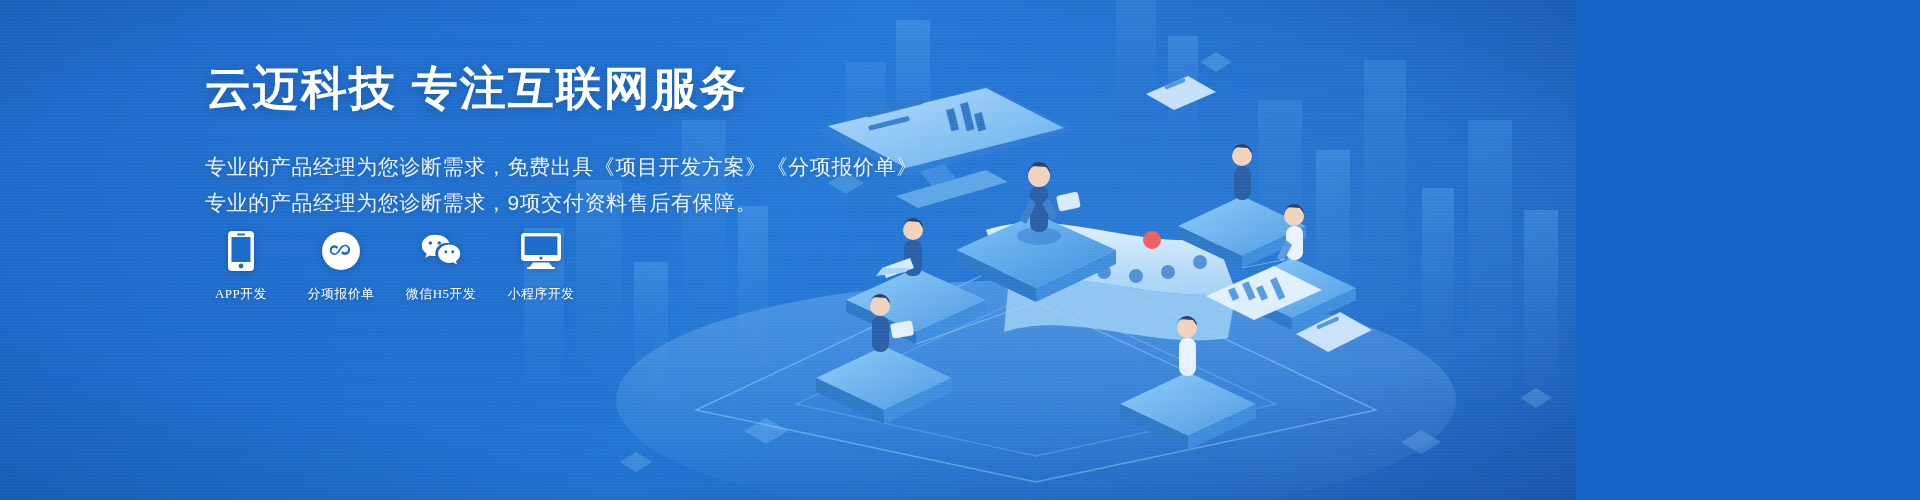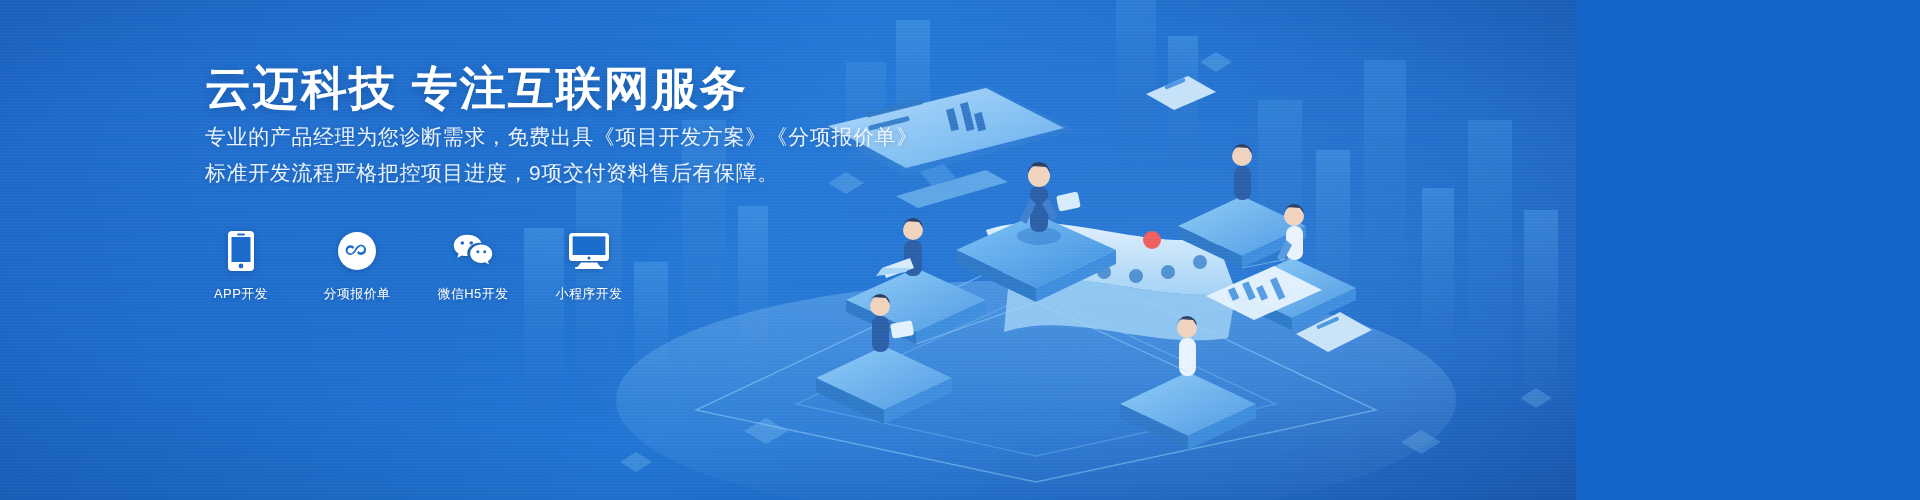--- a/index.html
+++ b/index.html
@@ -37,31 +37,31 @@
   .copy{
     position:absolute;left:205px;top:62px;width:740px;
   }
   .headline{
     font-size:46px;line-height:1.16;font-weight:700;color:#ffffff;
     letter-spacing:2px;
     text-shadow:0 2px 10px rgba(5,35,85,.30);
     white-space:nowrap;
   }
   .sub{
-    margin-top:4px;
+    margin-top:34px;
     font-size:21px;line-height:1.72;color:#eaf3ff;
     letter-spacing:.6px;font-weight:400;
     text-shadow:0 1px 5px rgba(5,35,85,.22);
   }
   .sub div{white-space:nowrap;}
 
   
   .services{
     position:absolute;left:205px;top:230px;
-    display:flex;align-items:flex-start;gap:44px;
+    display:flex;align-items:flex-start;gap:28px;font-family:Liberation Serif, serif;
   }
   .svc{
     width:72px;display:flex;flex-direction:column;align-items:center;gap:13px;
   }
   .svc .ico{
     width:40px;height:42px;display:flex;align-items:center;justify-content:center;
   }
   .svc .ico svg{display:block;filter:drop-shadow(0 1px 3px rgba(4,32,80,.3));}
   .svc .lbl{
     font-size:13px;color:#ffffff;white-space:nowrap;letter-spacing:.4px;
@@ -279,21 +279,21 @@
     </svg>
   </div>
 
   <div class="scan"></div>
   <div class="vign"></div>
 
   <div class="copy">
     <div class="headline">云迈科技 专注互联网服务</div>
     <div class="sub">
       <div>专业的产品经理为您诊断需求，免费出具《项目开发方案》《分项报价单》</div>
-      <div>标准开发流程严格把控项目进度，9项交付资料售后有保障。</div>
+      <div>专业的产品经理为您诊断需求，9项交付资料售后有保障。</div>
     </div>
   </div>
 
   <div class="services">
 
     <div class="svc">
       <span class="ico">
         <svg width="26" height="40" viewBox="0 0 26 40">
           <rect x="0" y="0" width="26" height="40" rx="4" fill="#ffffff"></rect>
           <rect x="3.5" y="6" width="19" height="25" fill="#1c6ccb"></rect>

